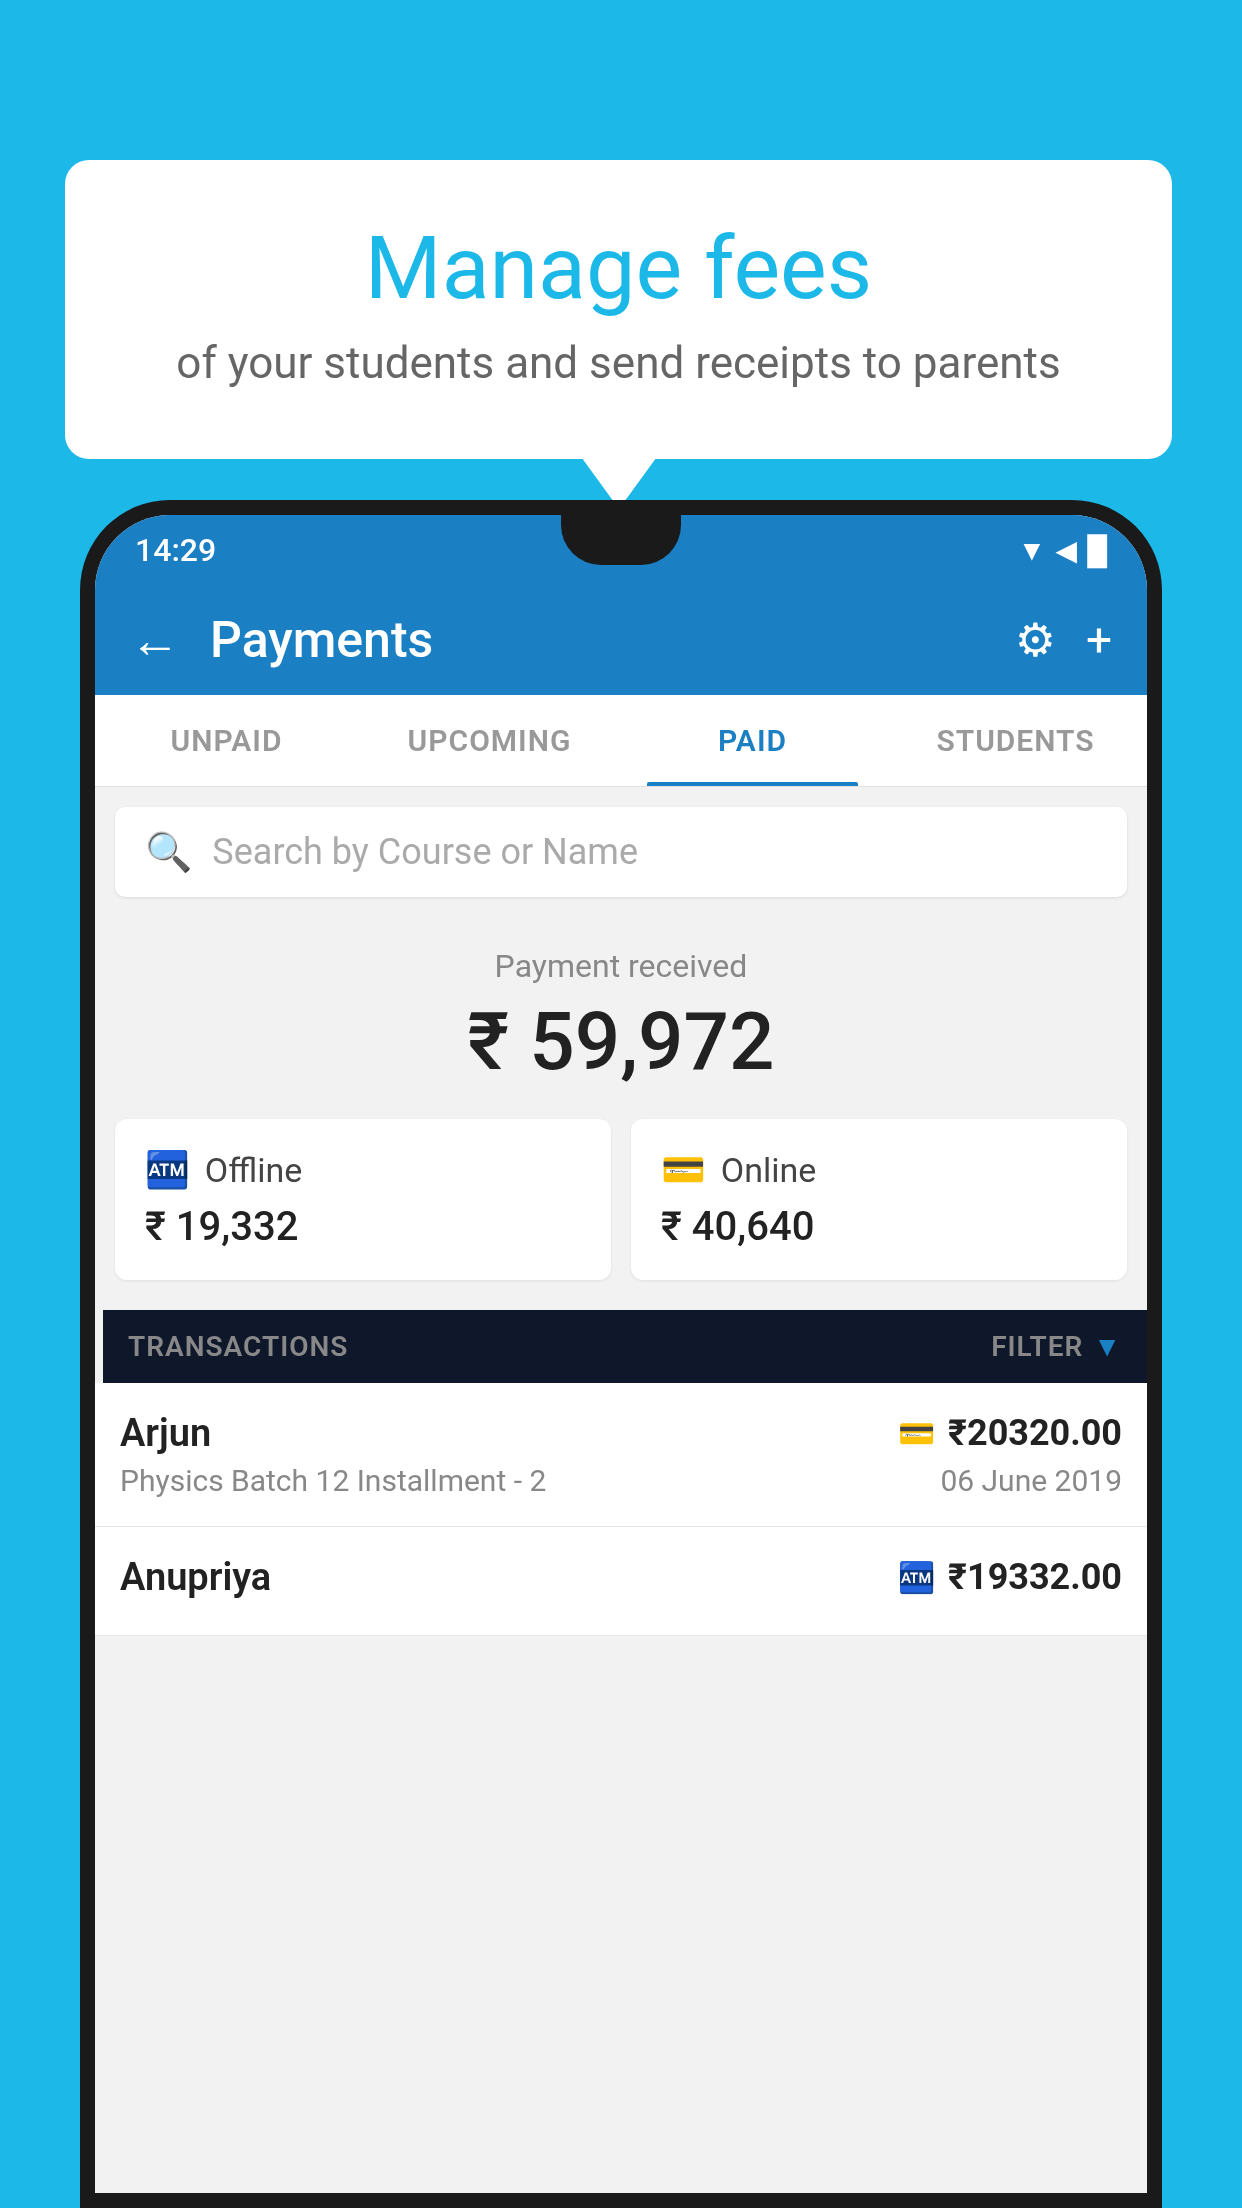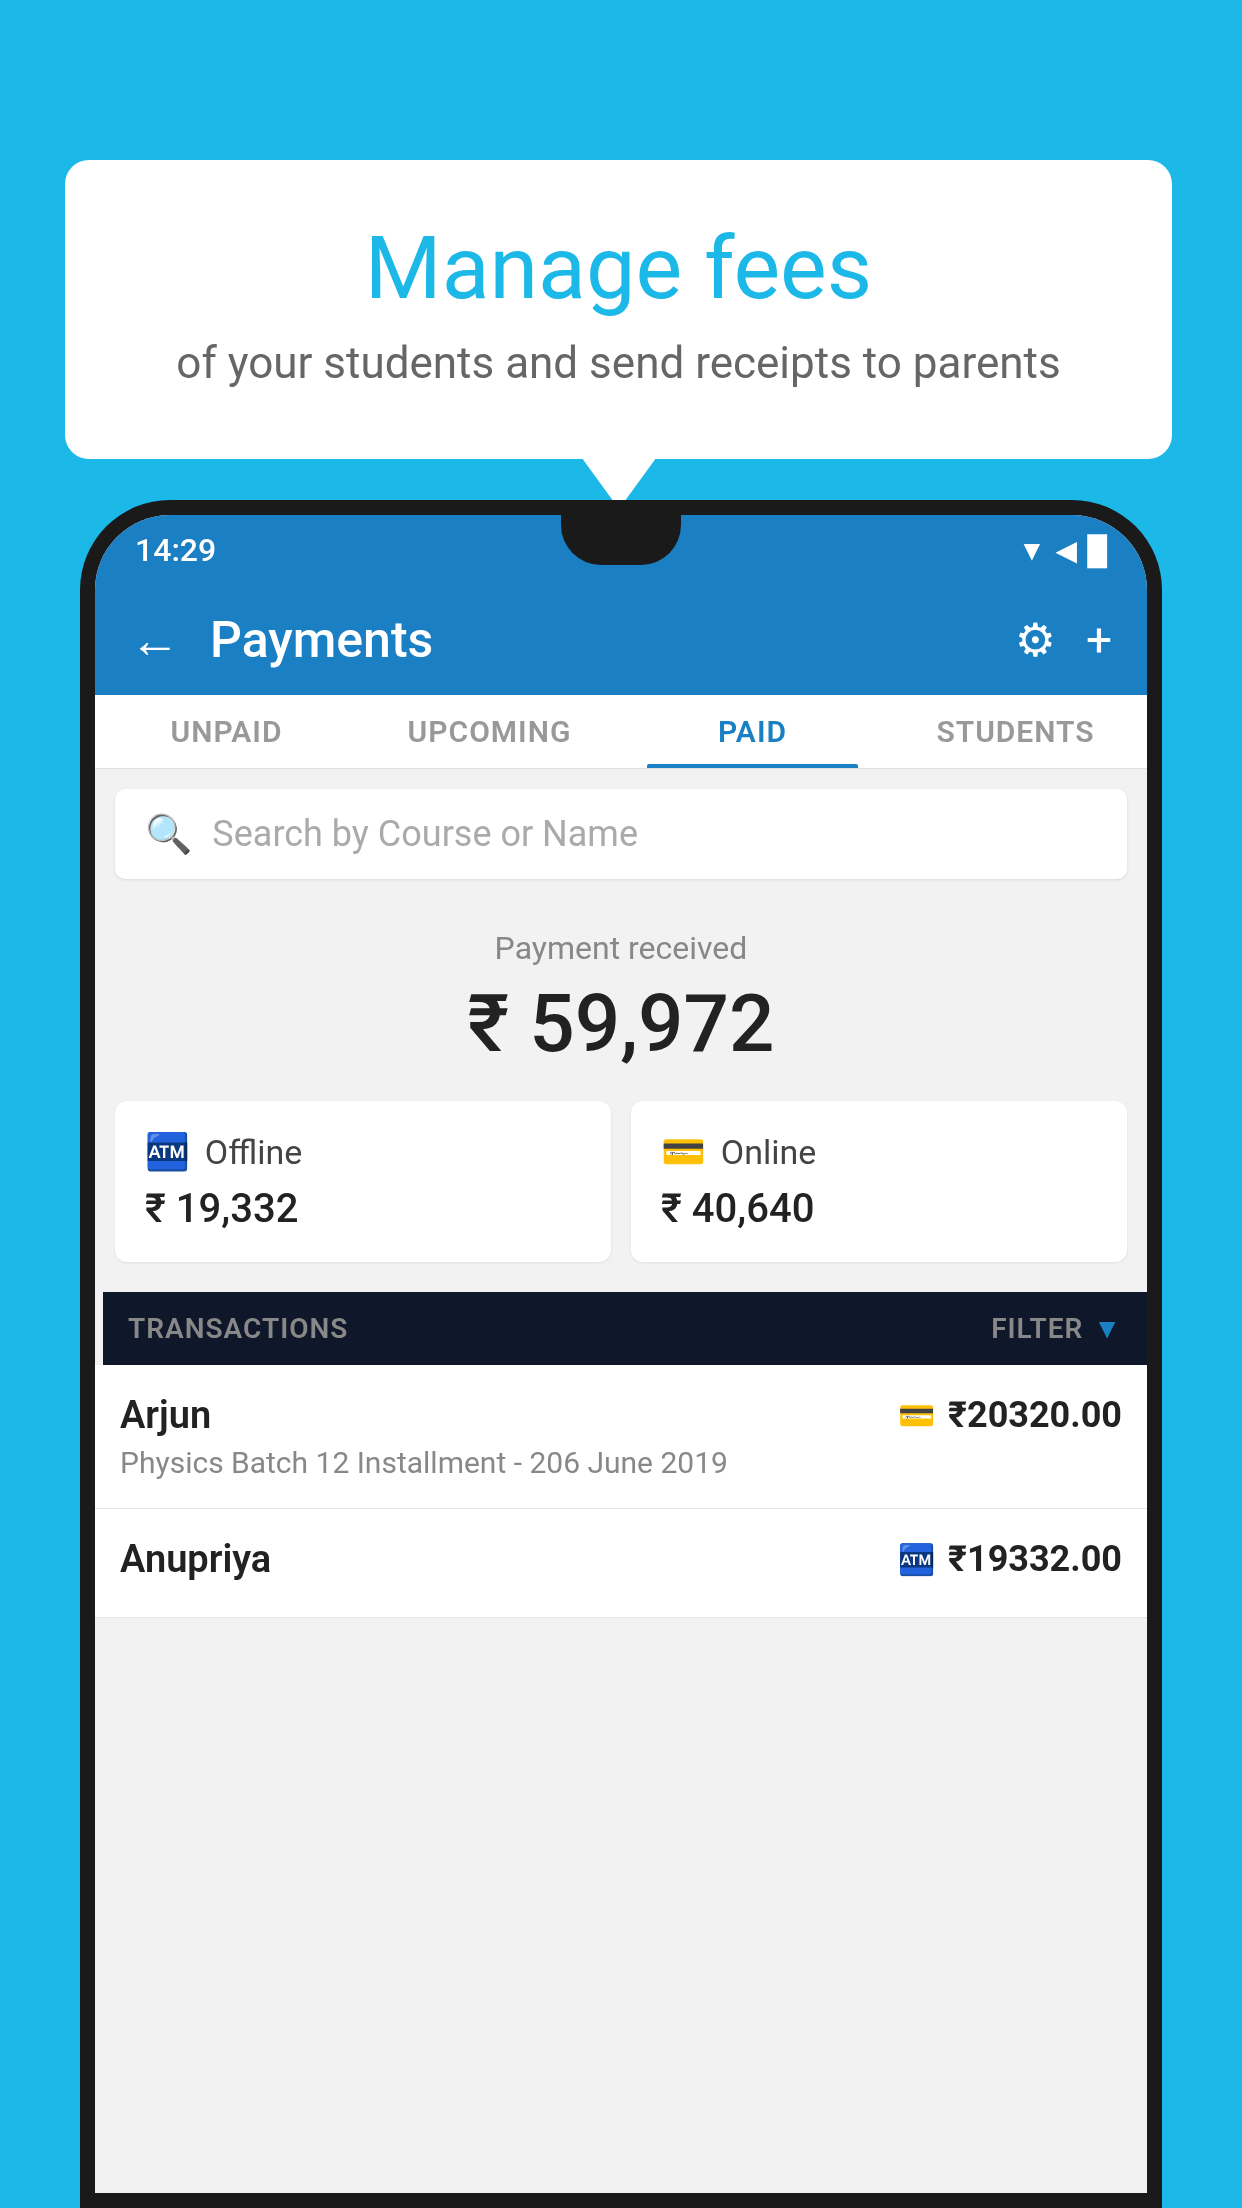--- a/index.html
+++ b/index.html
@@ -150,21 +150,21 @@
       color: white;
       font-size: 46px;
       cursor: pointer;
     }
 
     
     .tabs {
       background: white;
       display: flex;
       border-bottom: 1px solid #e0e0e0;
-      height: 74px;
+      height: 92px;
     }
 
     .tab {
       flex: 1;
       display: flex;
       align-items: center;
       justify-content: center;
       font-size: 30px;
       font-weight: 600;
       color: #999;
@@ -342,20 +342,21 @@
     }
 
     .transaction-item .amount {
       font-size: 36px;
       font-weight: 700;
       color: #222;
     }
 
     .transaction-item .row2 {
       display: flex;
+      justify-content: space-between;
       align-items: center;
     }
 
     .transaction-item .course {
       font-size: 30px;
       color: #888;
     }
 
     .transaction-item .date {
       font-size: 30px;

